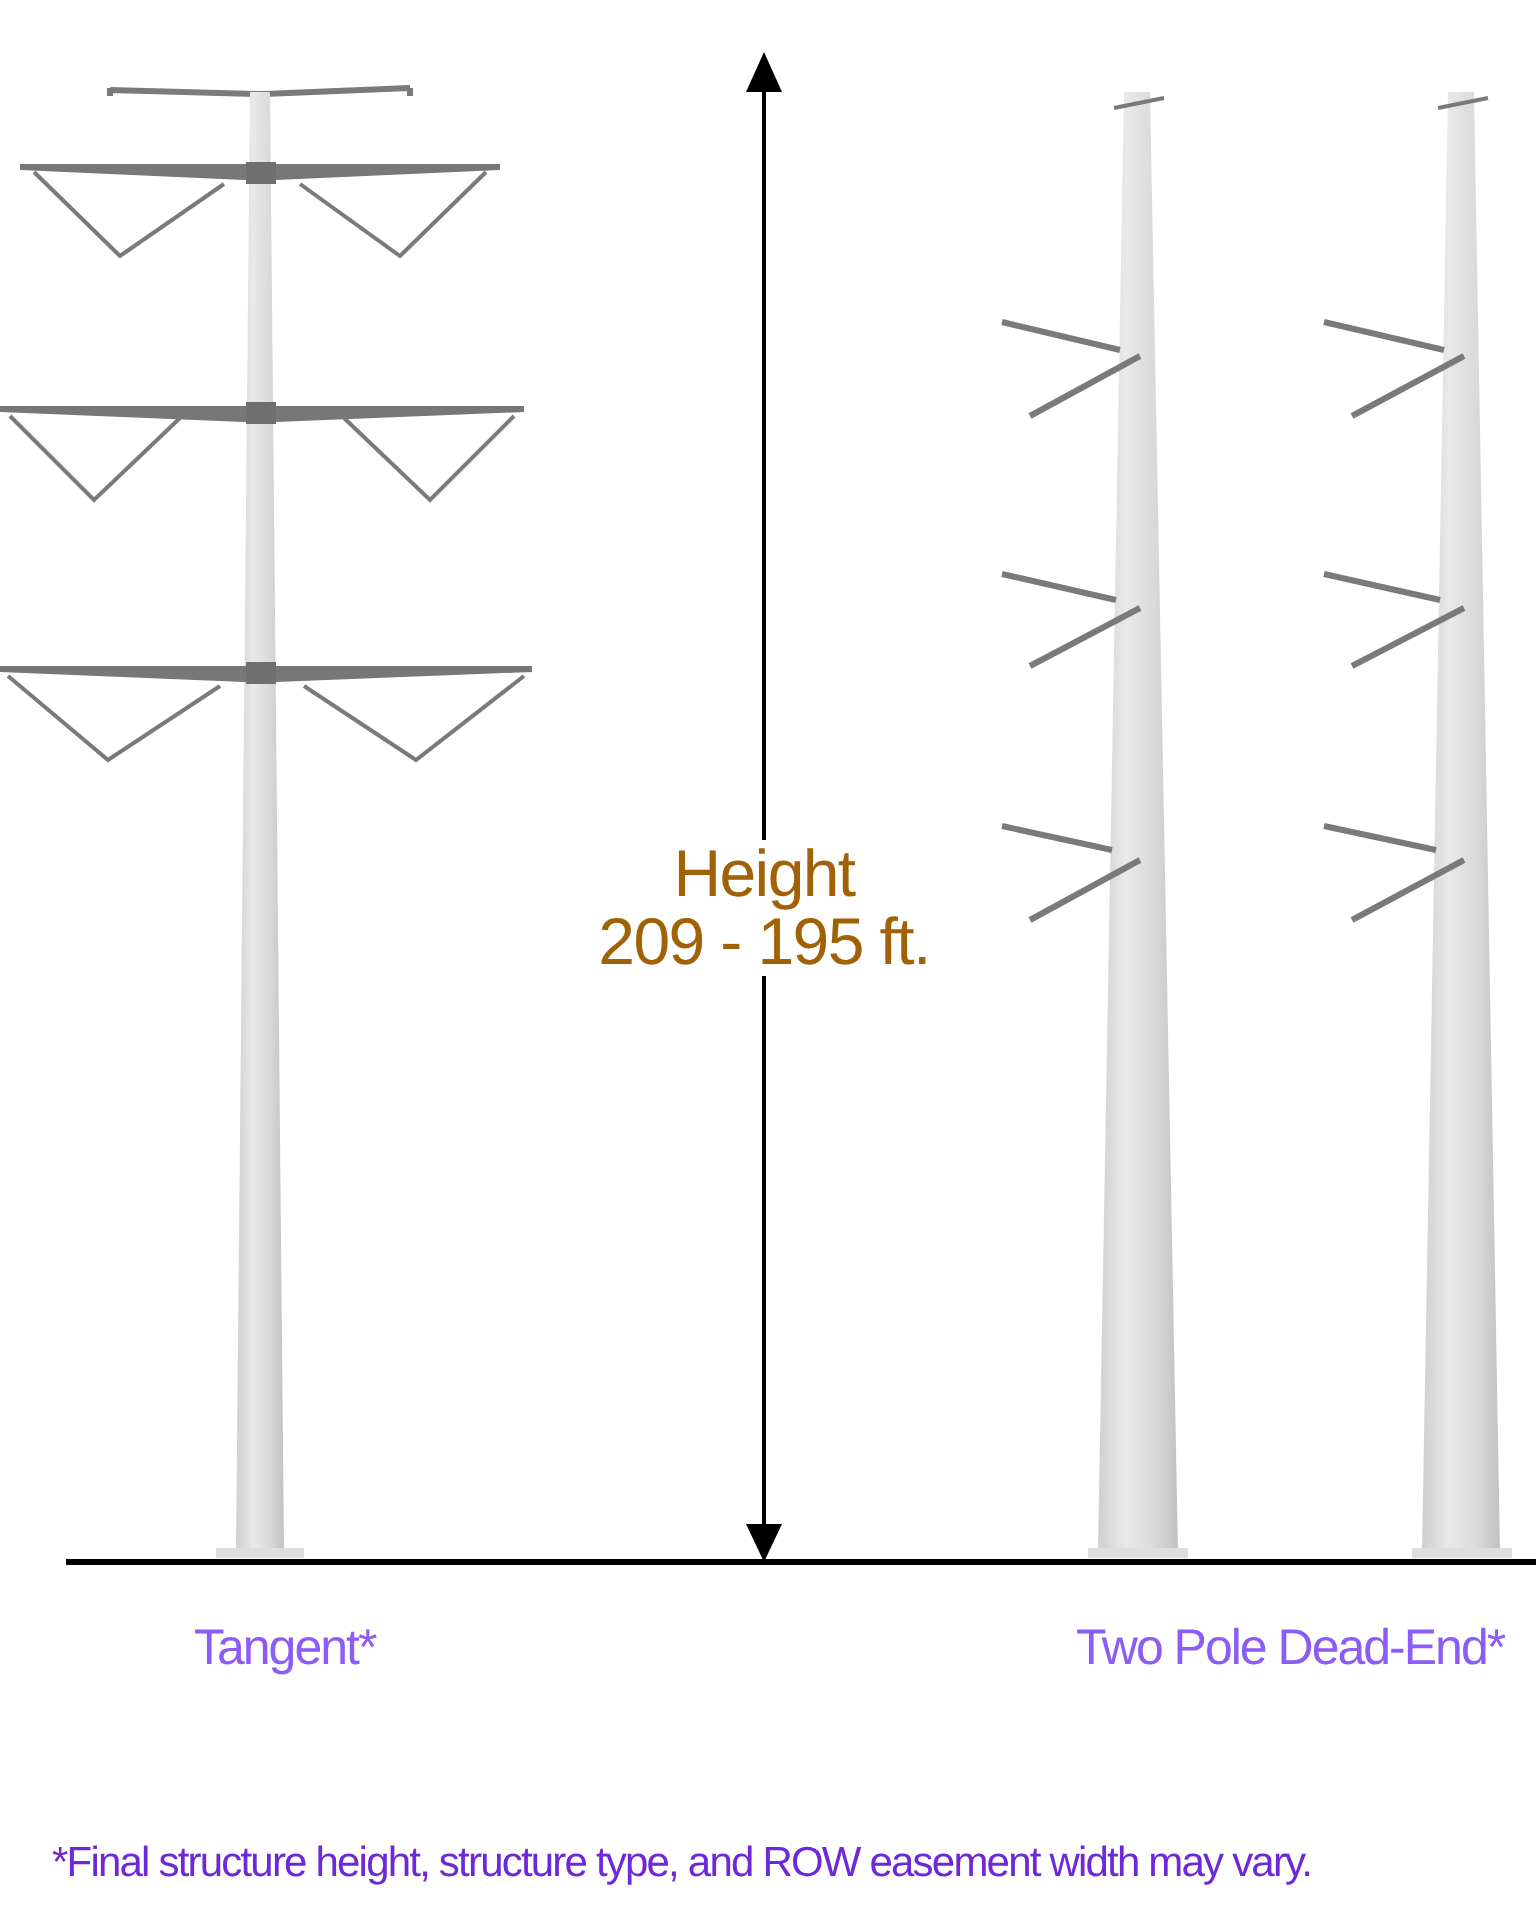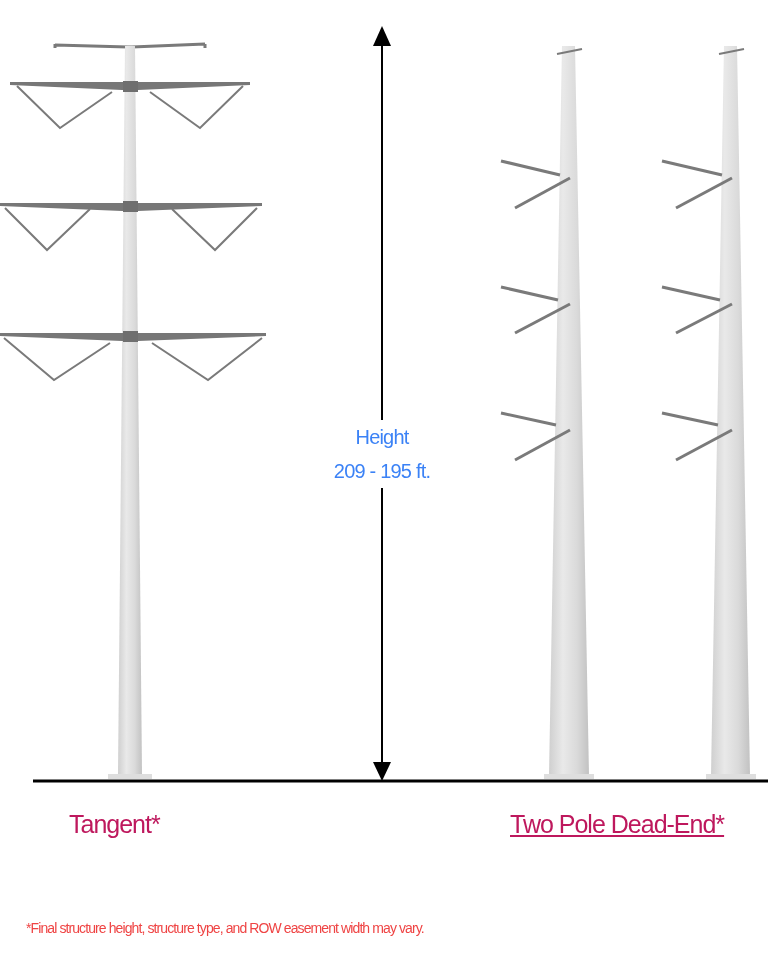--- a/index.html
+++ b/index.html
@@ -1,20 +1,20 @@
 <!DOCTYPE html>
 <html><head>
 <meta charset="utf-8">
 <style>
   html,body{margin:0;padding:0;background:#fff;}
   body{width:768px;height:960px;position:relative;overflow:hidden;font-family:"Liberation Sans",sans-serif;}
   svg.diagram{position:absolute;left:0;top:0;}
-  .label{position:absolute;color:#be185d;font-size:25px;letter-spacing:-1px;white-space:nowrap;}
-  .height-label{position:absolute;left:286px;top:420px;width:192px;text-align:center;font-size:20px;line-height:34px;color:#3b82f6;letter-spacing:-0.8px;background:#fff;}
-  .footnote{position:absolute;left:26px;top:920px;font-size:14px;color:#ef4444;letter-spacing:-0.9px;white-space:nowrap;}
+  .label{position:absolute;color:#8b5cf6;font-size:25px;letter-spacing:-1px;white-space:nowrap;margin-left:28px;}
+  .height-label{position:absolute;left:286px;top:420px;width:192px;text-align:center;font-size:33px;line-height:34px;color:#a16207;letter-spacing:-0.8px;background:#fff;}
+  .footnote{position:absolute;left:26px;top:920px;font-size:21px;color:#6d28d9;letter-spacing:-0.9px;white-space:nowrap;}
 </style>
 </head>
 <body>
 
 <svg class="diagram" width="768" height="960" viewBox="0 0 768 960">
   <defs>
     <linearGradient id="poleGrad" x1="0" x2="1" y1="0" y2="0">
       <stop offset="0" stop-color="#cfcfcf"></stop>
       <stop offset="0.35" stop-color="#e9e9e9"></stop>
       <stop offset="0.7" stop-color="#dadada"></stop>
@@ -77,15 +77,15 @@
 
   <line x1="33" y1="781" x2="768" y2="781" stroke="#000" stroke-width="3"></line>
 </svg>
 
 <div class="height-label">
   <div>Height</div>
   <div>209 - 195 ft.</div>
 </div>
 
 <div class="label" style="left:69px;top:810px;">Tangent*</div>
-<div class="label" style="left:510px;top:810px;text-decoration:underline;">Two Pole Dead-End*</div>
+<div class="label" style="left:510px;top:810px;">Two Pole Dead-End*</div>
 
 <div class="footnote">*Final structure height, structure type, and ROW easement width may vary.</div>
 
 </body></html>

